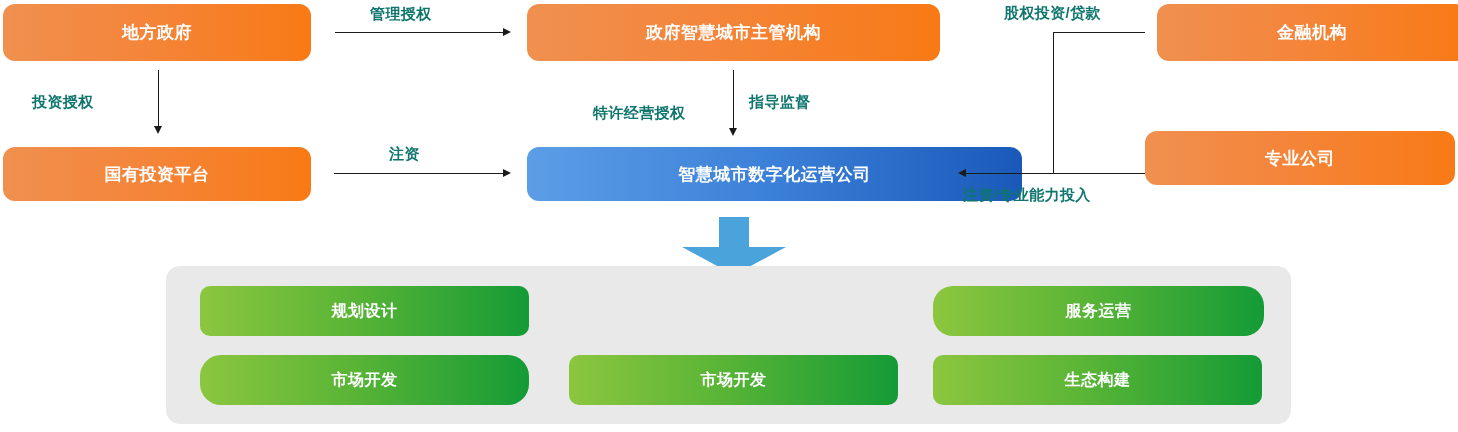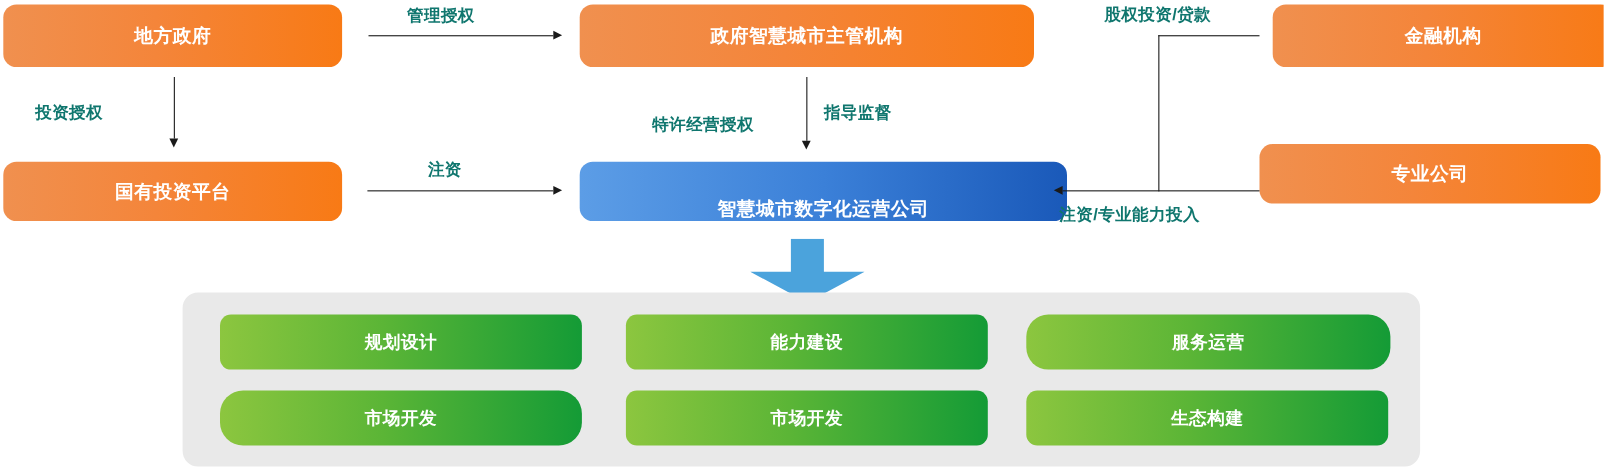--- a/index.html
+++ b/index.html
@@ -102,21 +102,21 @@
   </div>
 
   <div class="node orange" style="left:1145px; top:4px; width:310px; height:57px;margin-left:12px;">
     <span>金融机构</span>
   </div>
 
   <div class="node orange" style="left:3px; top:147px; width:308px; height:54px;">
     <span>国有投资平台</span>
   </div>
 
-  <div class="node blue" style="left:527px; top:147px; width:443px; height:54px;align-items:flex-end;">
+  <div class="node blue" style="left:527px; top:147px; width:495px; height:54px;">
     <span>智慧城市数字化运营公司</span>
   </div>
 
   <div class="node orange" style="left:1145px; top:131px; width:310px; height:54px;">
     <span>专业公司</span>
   </div>
 
   <div class="line-h" style="left:335px; top:32px; width:168px;"></div>
   <div class="arrow-head arrow-right" style="left:503px; top:27.5px;"></div>
   <div class="edge-label" style="left:370px; top:5px;">管理授权</div>
@@ -144,23 +144,20 @@
 
   <svg class="big-arrow" style="left:682px; top:217px;" width="104" height="58" viewBox="0 0 104 58">
     <polygon points="37,0 67,0 67,30 104,30 52,58 0,30 37,30" fill="#4BA3DC"></polygon>
   </svg>
 
   <div class="panel" style="left:166px; top:266px; width:1125px; height:158px;"></div>
 
   <div class="node green" style="left:200px; top:286px; width:329px; height:50px;align-items:center;">
     <span>规划设计</span>
   </div>
-  <div class="node green" style="left:569px; top:286px; width:329px; height:50px;">
-    <span>能力建设</span>
-  </div>
   <div class="node green" style="left:933px; top:286px; width:331px; height:50px;border-radius:20px;">
     <span>服务运营</span>
   </div>
 
   <div class="node green" style="left:200px; top:355px; width:329px; height:50px;border-radius:21px;">
     <span>市场开发</span>
   </div>
   <div class="node green" style="left:569px; top:355px; width:329px; height:50px;">
     <span>市场开发</span>
   </div>

